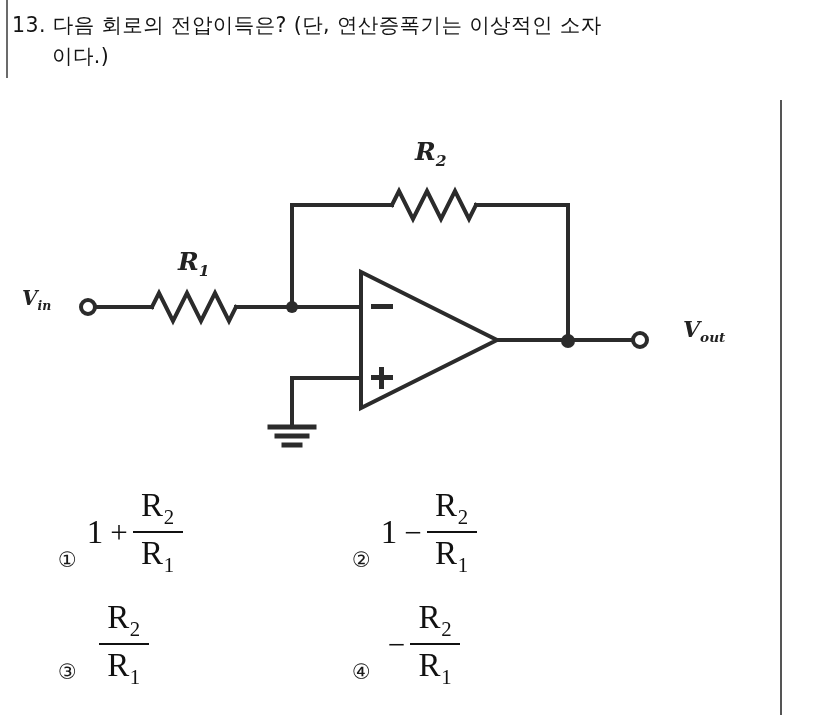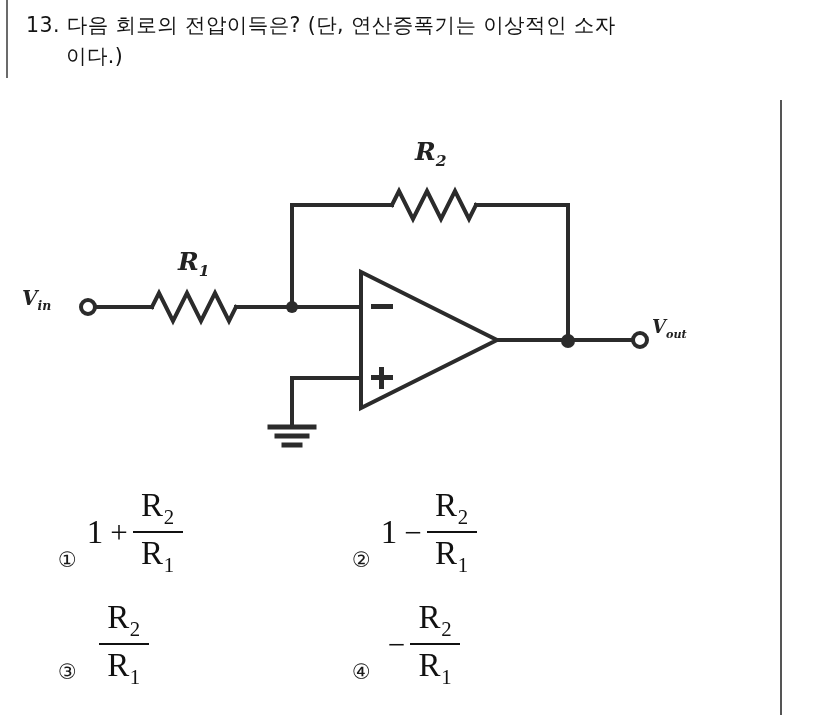--- a/index.html
+++ b/index.html
@@ -30,21 +30,21 @@
     left: 780px;
     top: 100px;
     width: 2px;
     height: 615px;
     background: #555555;
   }
 
   
   .question {
     position: absolute;
-    left: 26px;
+    left: 12px;
     top: 10px;
     width: 730px;
     font-size: 20.5px;
     line-height: 31px;
     letter-spacing: 0.4px;
     color: #141414;
     font-family: "DejaVu Sans", sans-serif;
   }
   .question .qnum {
     display: inline;
@@ -75,21 +75,21 @@
     color: #222222;
     white-space: nowrap;
   }
   .clabel .sub {
     font-size: 0.62em;
     vertical-align: sub;
     font-style: italic;
   }
 
   .lbl-vin  { left: 22px;  top: 191px; font-size: 20px; }
-  .lbl-vout { left: 652px; top: 221px; font-size: 18px; }
+  .lbl-vout { left: 683px; top: 221px; font-size: 22px; }
   .lbl-r1   { left: 178px; top: 152px; font-size: 25px; }
   .lbl-r2   { left: 415px; top: 42px;  font-size: 25px; }
 
   
   .choices {
     position: absolute;
     left: 0;
     top: 470px;
     width: 780px;
     height: 245px;

